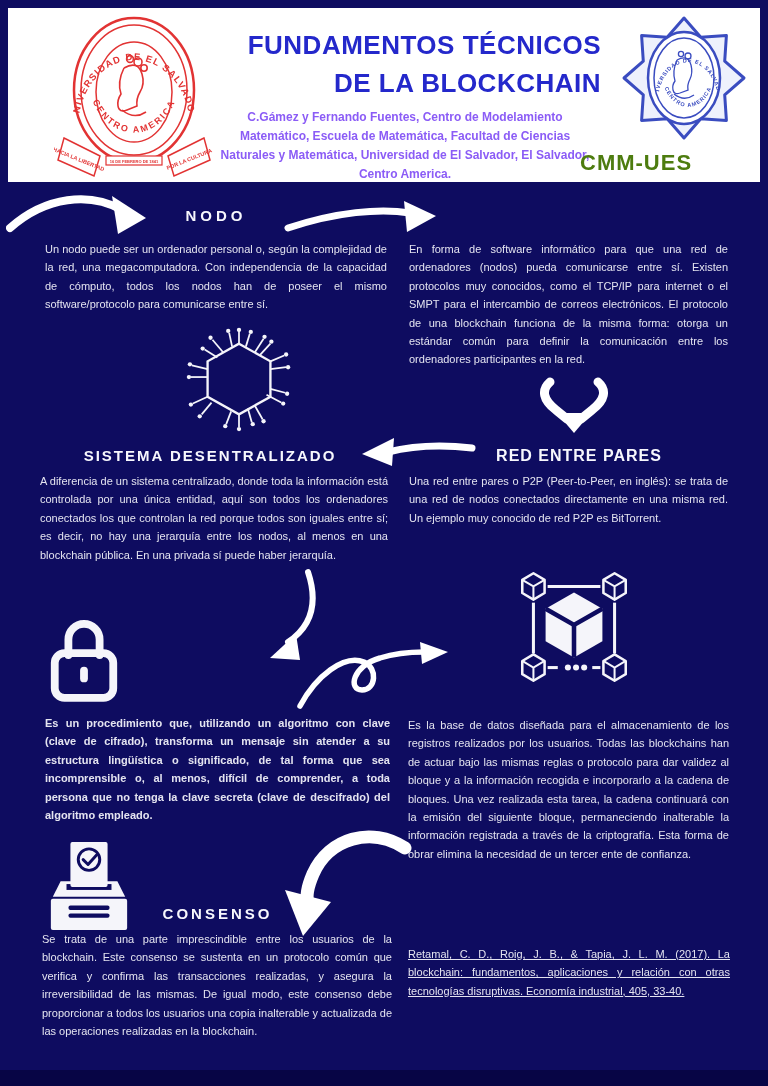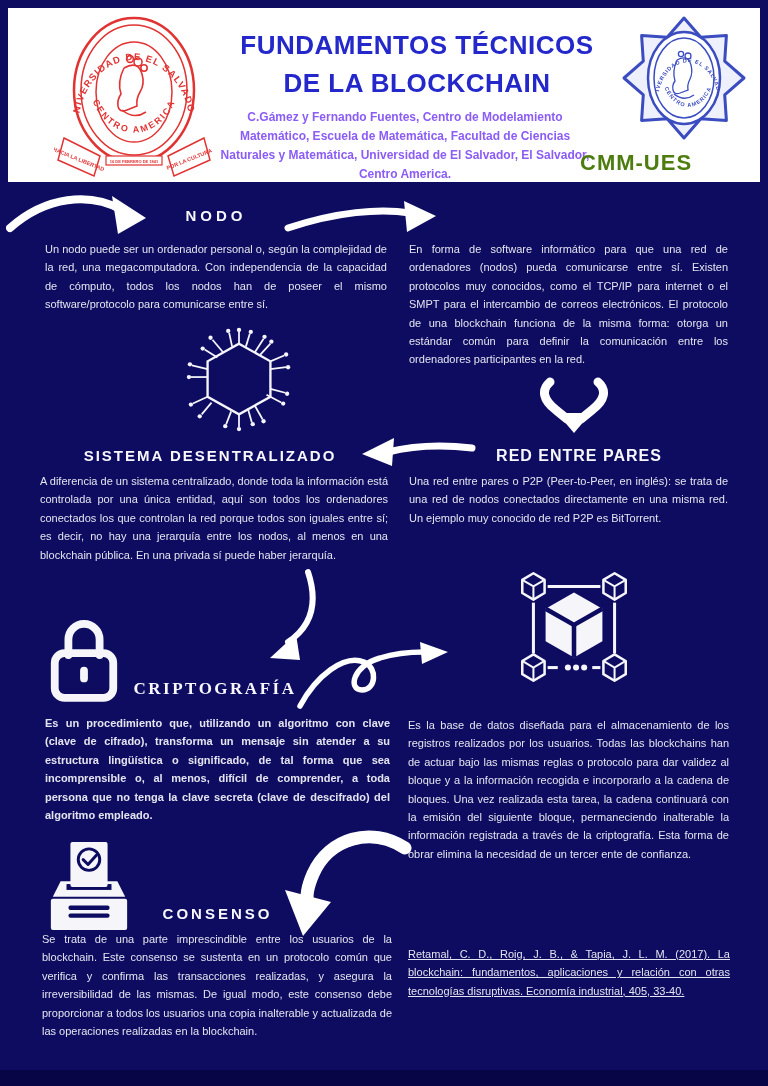--- a/index.html
+++ b/index.html
@@ -6,21 +6,21 @@
   .page {
     position:relative; width:768px; height:1086px;
     background:#0e0c60; overflow:hidden;
     font-family:"Liberation Sans", sans-serif;
   }
   
   .header {
     position:absolute; left:8px; top:8px; width:752px; height:174px;
     background:#ffffff;
   }
-  .title-block { position:absolute; left:209px; top:18px; width:400px; text-align:center; }
+  .title-block { position:absolute; left:193px; top:18px; width:400px; text-align:right; }
   .title-line {
     color:#2428cb; font-weight:bold; font-size:26px; line-height:38px; letter-spacing:0.5px;
   }
   .subtitle {
     position:absolute; left:207px; top:100px; width:380px; text-align:center;
     color:#8b5cf6; font-weight:bold; font-size:12px; line-height:19px;
   }
   .ues-seal { position:absolute; left:46px; top:2px; }
   .cmm-logo { position:absolute; left:592px; top:4px; }
   .cmm-acronym {
@@ -249,21 +249,20 @@
       <path d="M42 52 L70 68 L98 52"></path>
       <path d="M70 68 L70 100"></path>
     </g>
   </svg>
 
   <svg class="abs" style="left:45px; top:608px;" width="78" height="98" viewBox="0 0 80 100">
     <path d="M24 48 V32 a16 16 0 0 1 32 0 V48" fill="none" stroke="#f5f5fa" stroke-width="8" stroke-linecap="round"></path>
     <rect x="10" y="46" width="60" height="46" rx="10" fill="none" stroke="#f5f5fa" stroke-width="8"></rect>
     <rect x="36" y="60" width="8" height="16" rx="4" fill="#f5f5fa"></rect>
   </svg>
-  <div class="section-title serif-title" style="left:105px; top:679px; width:220px;">CRIPTOGRAFÍA</div>
   <div class="body-text" style="left:45px; top:714px; width:345px;font-weight:bold;">Es un procedimiento que, utilizando un algoritmo con clave (clave de cifrado), transforma un mensaje sin atender a su estructura lingüística o significado, de tal forma que sea incomprensible o, al menos, difícil de comprender, a toda persona que no tenga la clave secreta (clave de descifrado) del algoritmo empleado.</div>
 
   <div class="body-text" style="left:408px; top:716px; width:321px;">Es la base de datos diseñada para el almacenamiento de los registros realizados por los usuarios. Todas las blockchains han de actuar bajo las mismas reglas o protocolo para dar validez al bloque y a la información recogida e incorporarlo a la cadena de bloques. Una vez realizada esta tarea, la cadena continuará con la emisión del siguiente bloque, permaneciendo inalterable la información registrada a través de la criptografía. Esta forma de obrar elimina la necesidad de un tercer ente de confianza.</div>
 
   <svg class="abs" style="left:45px; top:838px;" width="88" height="98" viewBox="0 0 90 100">
     <polygon points="8,60 82,60 74,44 16,44" fill="#f5f5fa"></polygon>
     <rect x="22" y="47" width="46" height="6" fill="#0e0c60"></rect>
     <rect x="26" y="4" width="38" height="46" rx="2" fill="#f5f5fa"></rect>
     <circle cx="45" cy="22" r="11" fill="none" stroke="#0e0c60" stroke-width="3"></circle>
     <path d="M39 22 l5 5 l9 -10" fill="none" stroke="#0e0c60" stroke-width="3" stroke-linecap="round" stroke-linejoin="round"></path>

